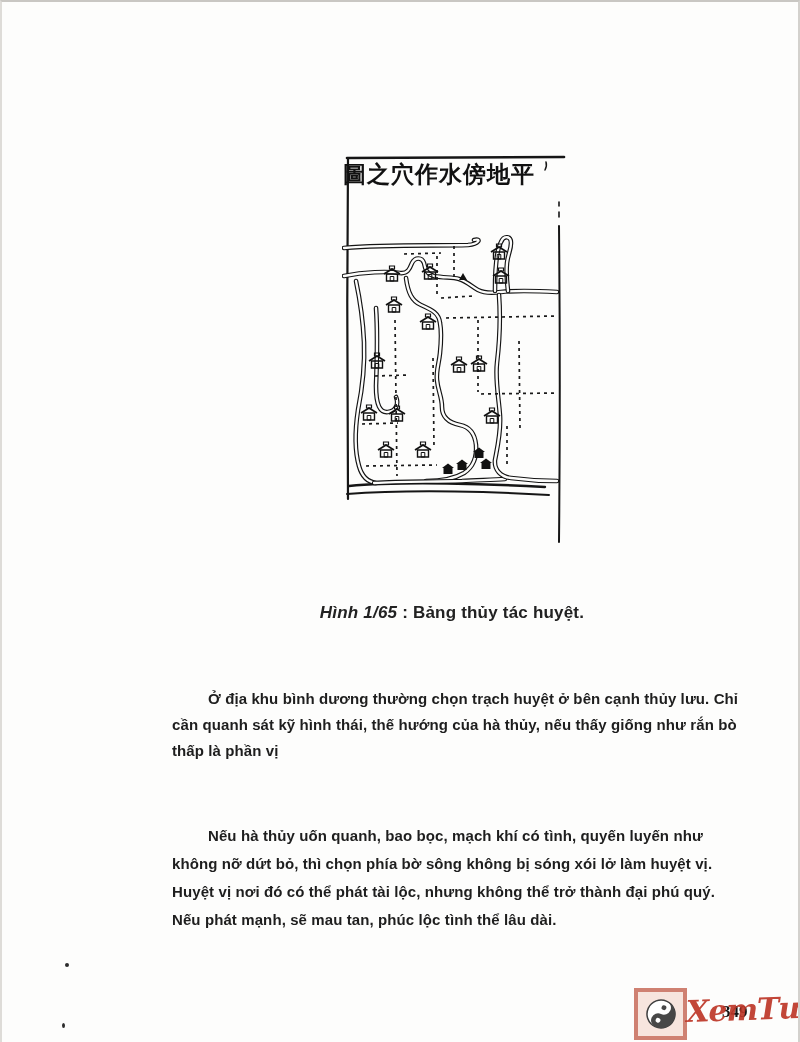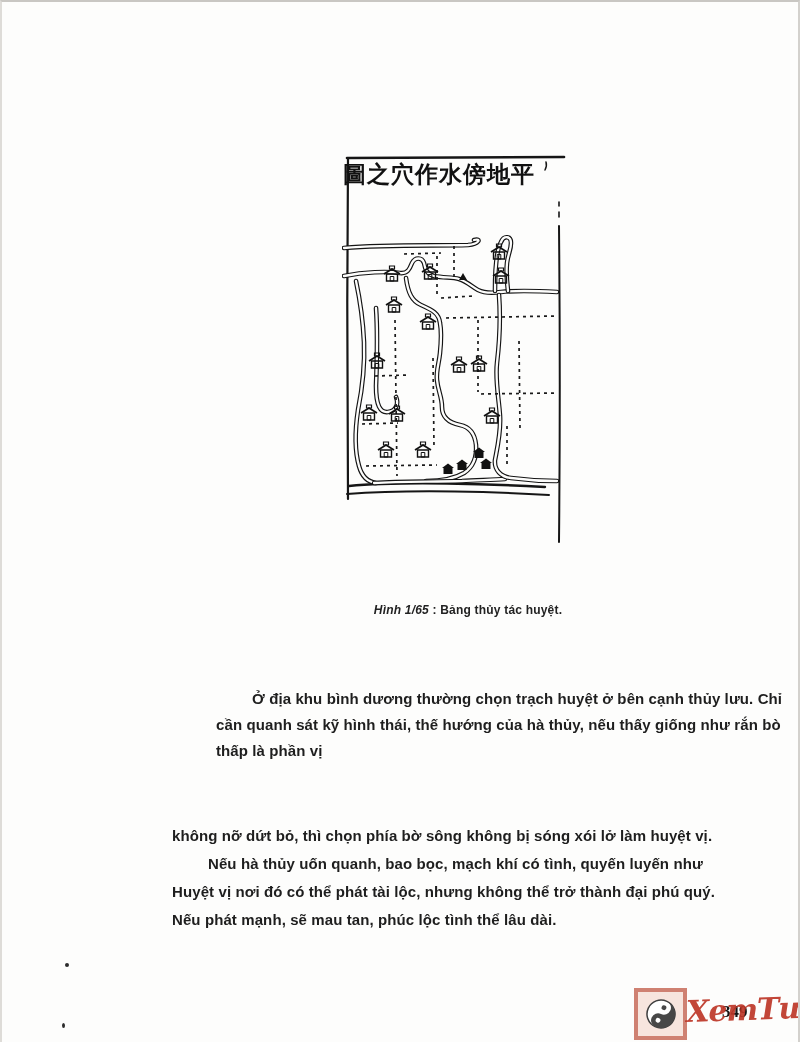--- a/index.html
+++ b/index.html
@@ -20,35 +20,35 @@
   .figure-svg{position:absolute;left:340px;top:148px;width:230px;height:400px;}
   .figure-title{
     position:absolute;left:341px;top:158px;width:200px;
     text-align:left;
     font-family:"DejaVu Sans", sans-serif;
     font-weight:bold;font-size:23px;line-height:28px;
     letter-spacing:1px;color:#111;
     white-space:nowrap;
   }
   .figure-caption{
-    position:absolute;left:286px;top:601px;width:360px;
-    text-align:center;font-size:12px;font-weight:600;color:#222;
+    position:absolute;left:270px;top:601px;width:360px;
+    text-align:center;font-size:17px;font-weight:600;color:#222;
     letter-spacing:.2px;
   }
   .figure-caption .cap-label{font-style:italic;}
   
   .body-text{position:absolute;left:170px;width:575px;}
   .para-1{top:684px;}
   .para-2{top:820px;}
   .body-text .line{
     white-space:nowrap;
     font-size:15px;font-weight:700;color:#1e1e1e;
     letter-spacing:.1px;
   }
-  .para-1 .line{line-height:26px;margin-left:44px;}
+  .para-1 .line{line-height:26px;}
   .para-2 .line{line-height:28px;}
   .body-text .line.indent{padding-left:36px;}
   
   .speck{position:absolute;background:#2c2c2c;border-radius:50%;}
   .speck-1{left:63px;top:961px;width:4px;height:4px;}
   .speck-2{left:60px;top:1021px;width:3px;height:5px;}
   
   .page-number{
     position:absolute;left:699px;top:1000px;z-index:1;
     font-family:"Liberation Serif", serif;
@@ -232,22 +232,22 @@
   <div class="figure-caption">
     <span class="cap-label">Hình 1/65</span><span> : </span><span>Bảng thủy tác huyệt.</span>
   </div>
 
   <div class="body-text para-1" id="para-1">
       <div class="line indent">Ở địa khu bình dương thường chọn trạch huyệt ở bên cạnh thủy lưu. Chỉ</div>
       <div class="line">cần quanh sát kỹ hình thái, thế hướng của hà thủy, nếu thấy giống như rắn bò</div>
       <div class="line">thấp là phần vị</div>
     </div>
   <div class="body-text para-2" id="para-2">
+      <div class="line indent">Nếu hà thủy uốn quanh, bao bọc, mạch khí có tình, quyến luyến như</div>
       <div class="line">không nỡ dứt bỏ, thì chọn phía bờ sông không bị sóng xói lở làm huyệt vị.</div>
-      <div class="line indent">Nếu hà thủy uốn quanh, bao bọc, mạch khí có tình, quyến luyến như</div>
       <div class="line">Huyệt vị nơi đó có thể phát tài lộc, nhưng không thể trở thành đại phú quý.</div>
       <div class="line">Nếu phát mạnh, sẽ mau tan, phúc lộc tình thể lâu dài.</div>
     </div>
 
   <div class="speck speck-1"></div>
   <div class="speck speck-2"></div>
 
   <div class="page-number">349</div>
 
   <div class="wm-logo">

